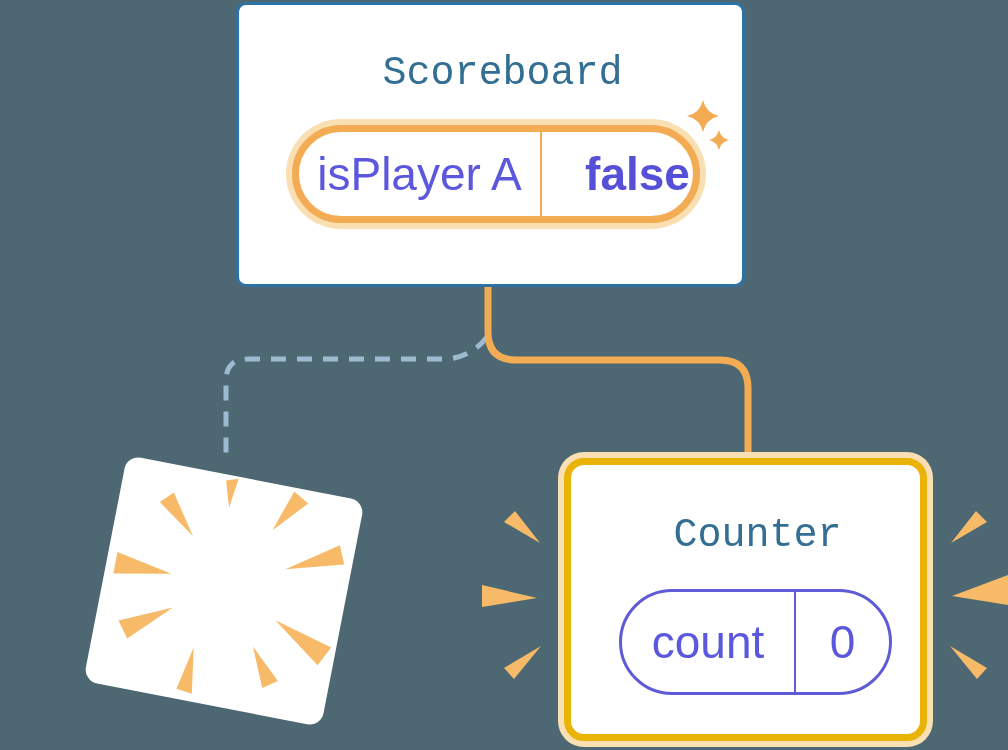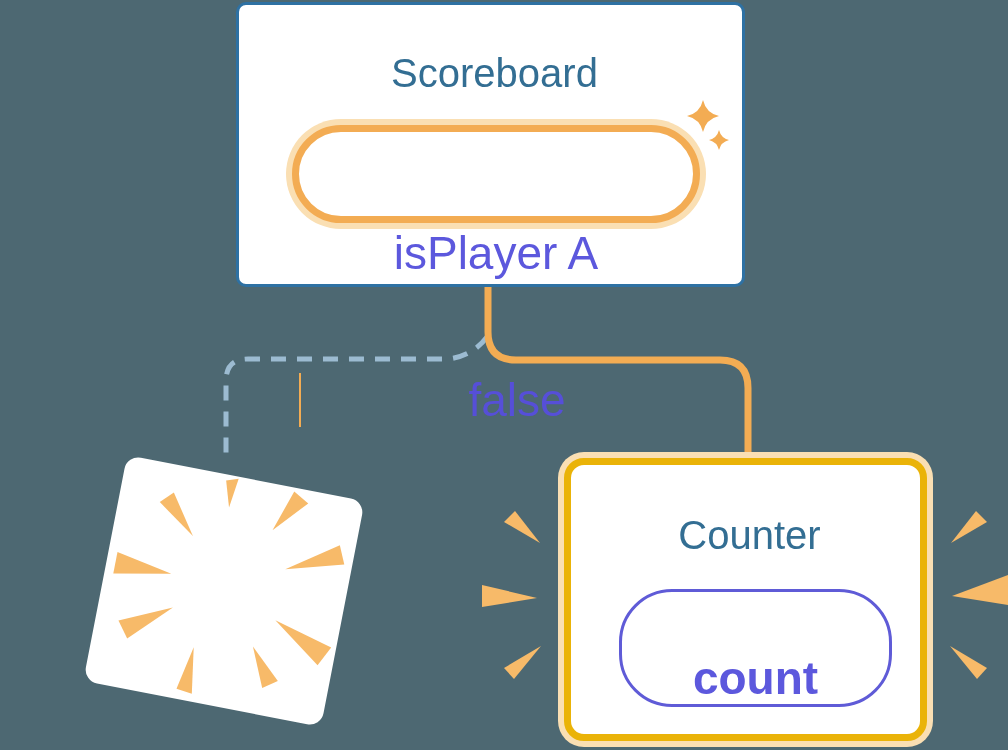--- a/index.html
+++ b/index.html
@@ -19,45 +19,46 @@
   .scoreboard-card{
     left:236px;top:2px;width:509px;height:285px;
     border:3px solid #2e71a3;border-radius:10px;z-index:3;
   }
   .counter-card{
     left:564px;top:458px;width:363px;height:283px;
     border:7px solid #eab308;border-radius:20px;
     box-shadow:0 0 0 6px #fadfb3;z-index:2;
   }
   .card-title{
-    position:absolute;left:4px;width:100%;
+    position:absolute;left:12px;width:100%;
     text-align:center;
     font-size:40px;font-weight:500;
     color:#336e93;
+    font-family:Liberation Mono, monospace;
   }
   .scoreboard-card .card-title{top:46px;}
   .counter-card .card-title{top:48px;}
   .pill{
     position:absolute;display:flex;
-    box-sizing:border-box;background:#ffffff;flex-direction:column;
+    box-sizing:border-box;background:#ffffff;
   }
   .pill .cell{
     display:flex;align-items:center;justify-content:center;
     font-size:46px;color:#5c58dd;
   }
   .pill-highlight{
     left:53px;top:120px;width:408px;height:98px;
     border:7px solid #f3ac53;border-radius:49px;
     box-shadow:0 0 0 6px #fadfb3;
   }
   .pill-highlight .cell-key{flex:0 0 241px;}
-  .pill-highlight .cell-val{flex:1;border-left:2px solid #f3ac53;font-weight:normal;color:#564fd8;padding-left:40px;}
+  .pill-highlight .cell-val{flex:1;border-left:2px solid #f3ac53;font-weight:bold;color:#564fd8;padding-left:40px;}
   .pill-plain{
-    left:48px;top:124px;width:273px;height:118px;
-    border:3px solid #5f5bd7;border-radius:53px;font-weight:bold;
+    left:48px;top:124px;width:273px;height:106px;
+    border:3px solid #5f5bd7;border-radius:53px;
   }
   .pill-plain .cell-key{flex:0 0 172px;}
   .pill-plain .cell-val{flex:1;border-left:2px solid #5f5bd7;}
   .sparkles{position:absolute;left:683px;top:96px;z-index:4;}
   .poof-card{
     position:absolute;left:103px;top:476px;width:242px;height:230px;
     background:#ffffff;border-radius:14px;
     transform:rotate(11deg);
     z-index:2;
   }

